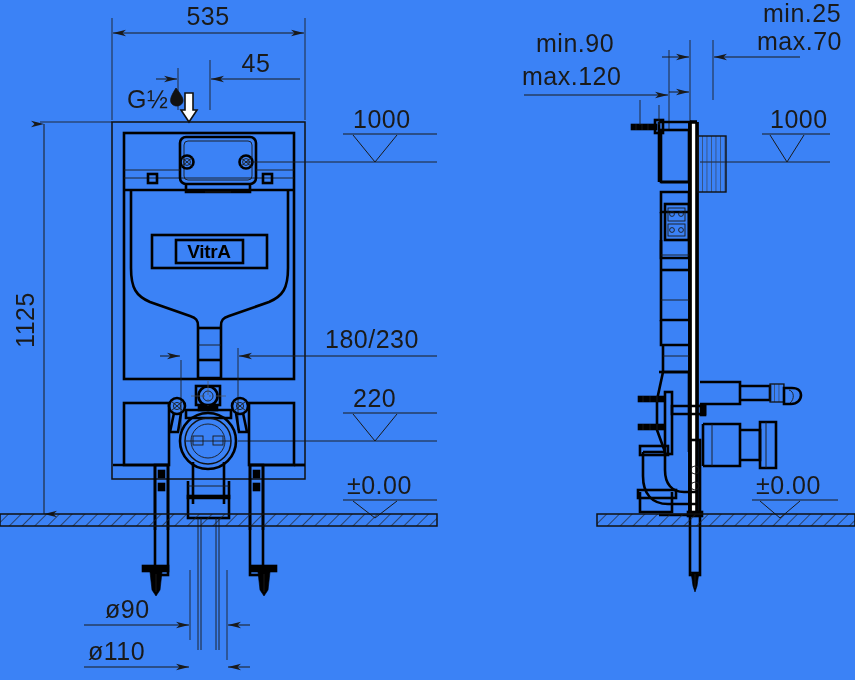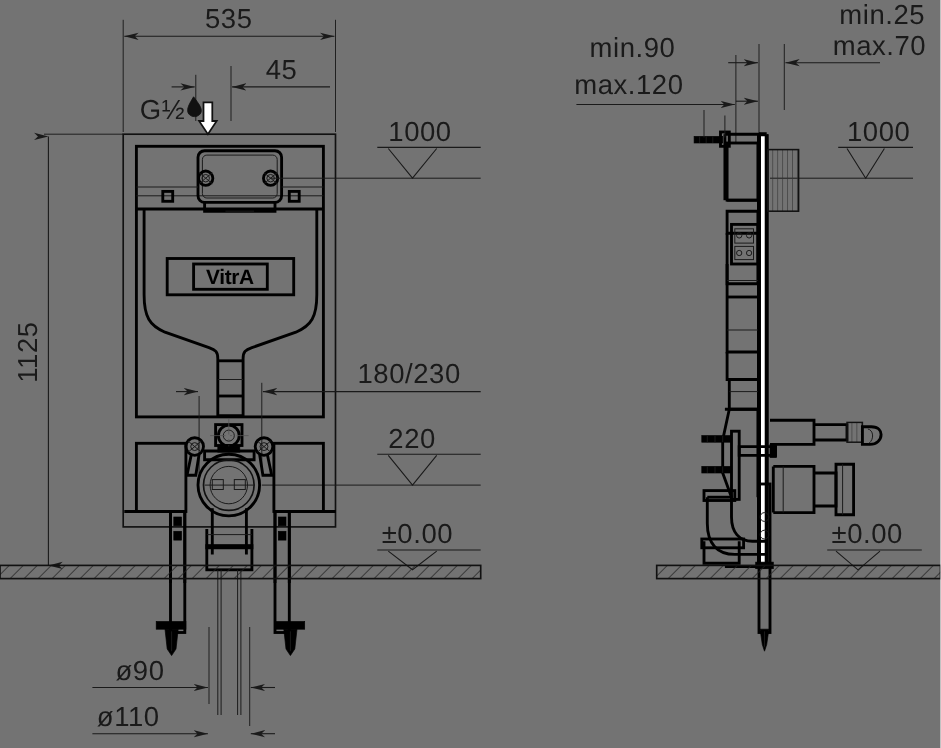--- a/index.html
+++ b/index.html
@@ -5,21 +5,21 @@
   * { box-sizing: border-box; }
   html, body {
     margin: 0; padding: 0;
     background: #ffffff;
     font-family: "Liberation Sans", sans-serif;
   }
   #drawing-root {
     position: relative;
     width: 855px;
     height: 680px;
-    background: #737373;
+    background: #3b82f6;
     overflow: hidden;
   }
   svg.dwg {
     position: absolute;
     top: 0; left: 0;
     width: 855px;
     height: 680px;
     display: block;
   }
   .dim-text {

